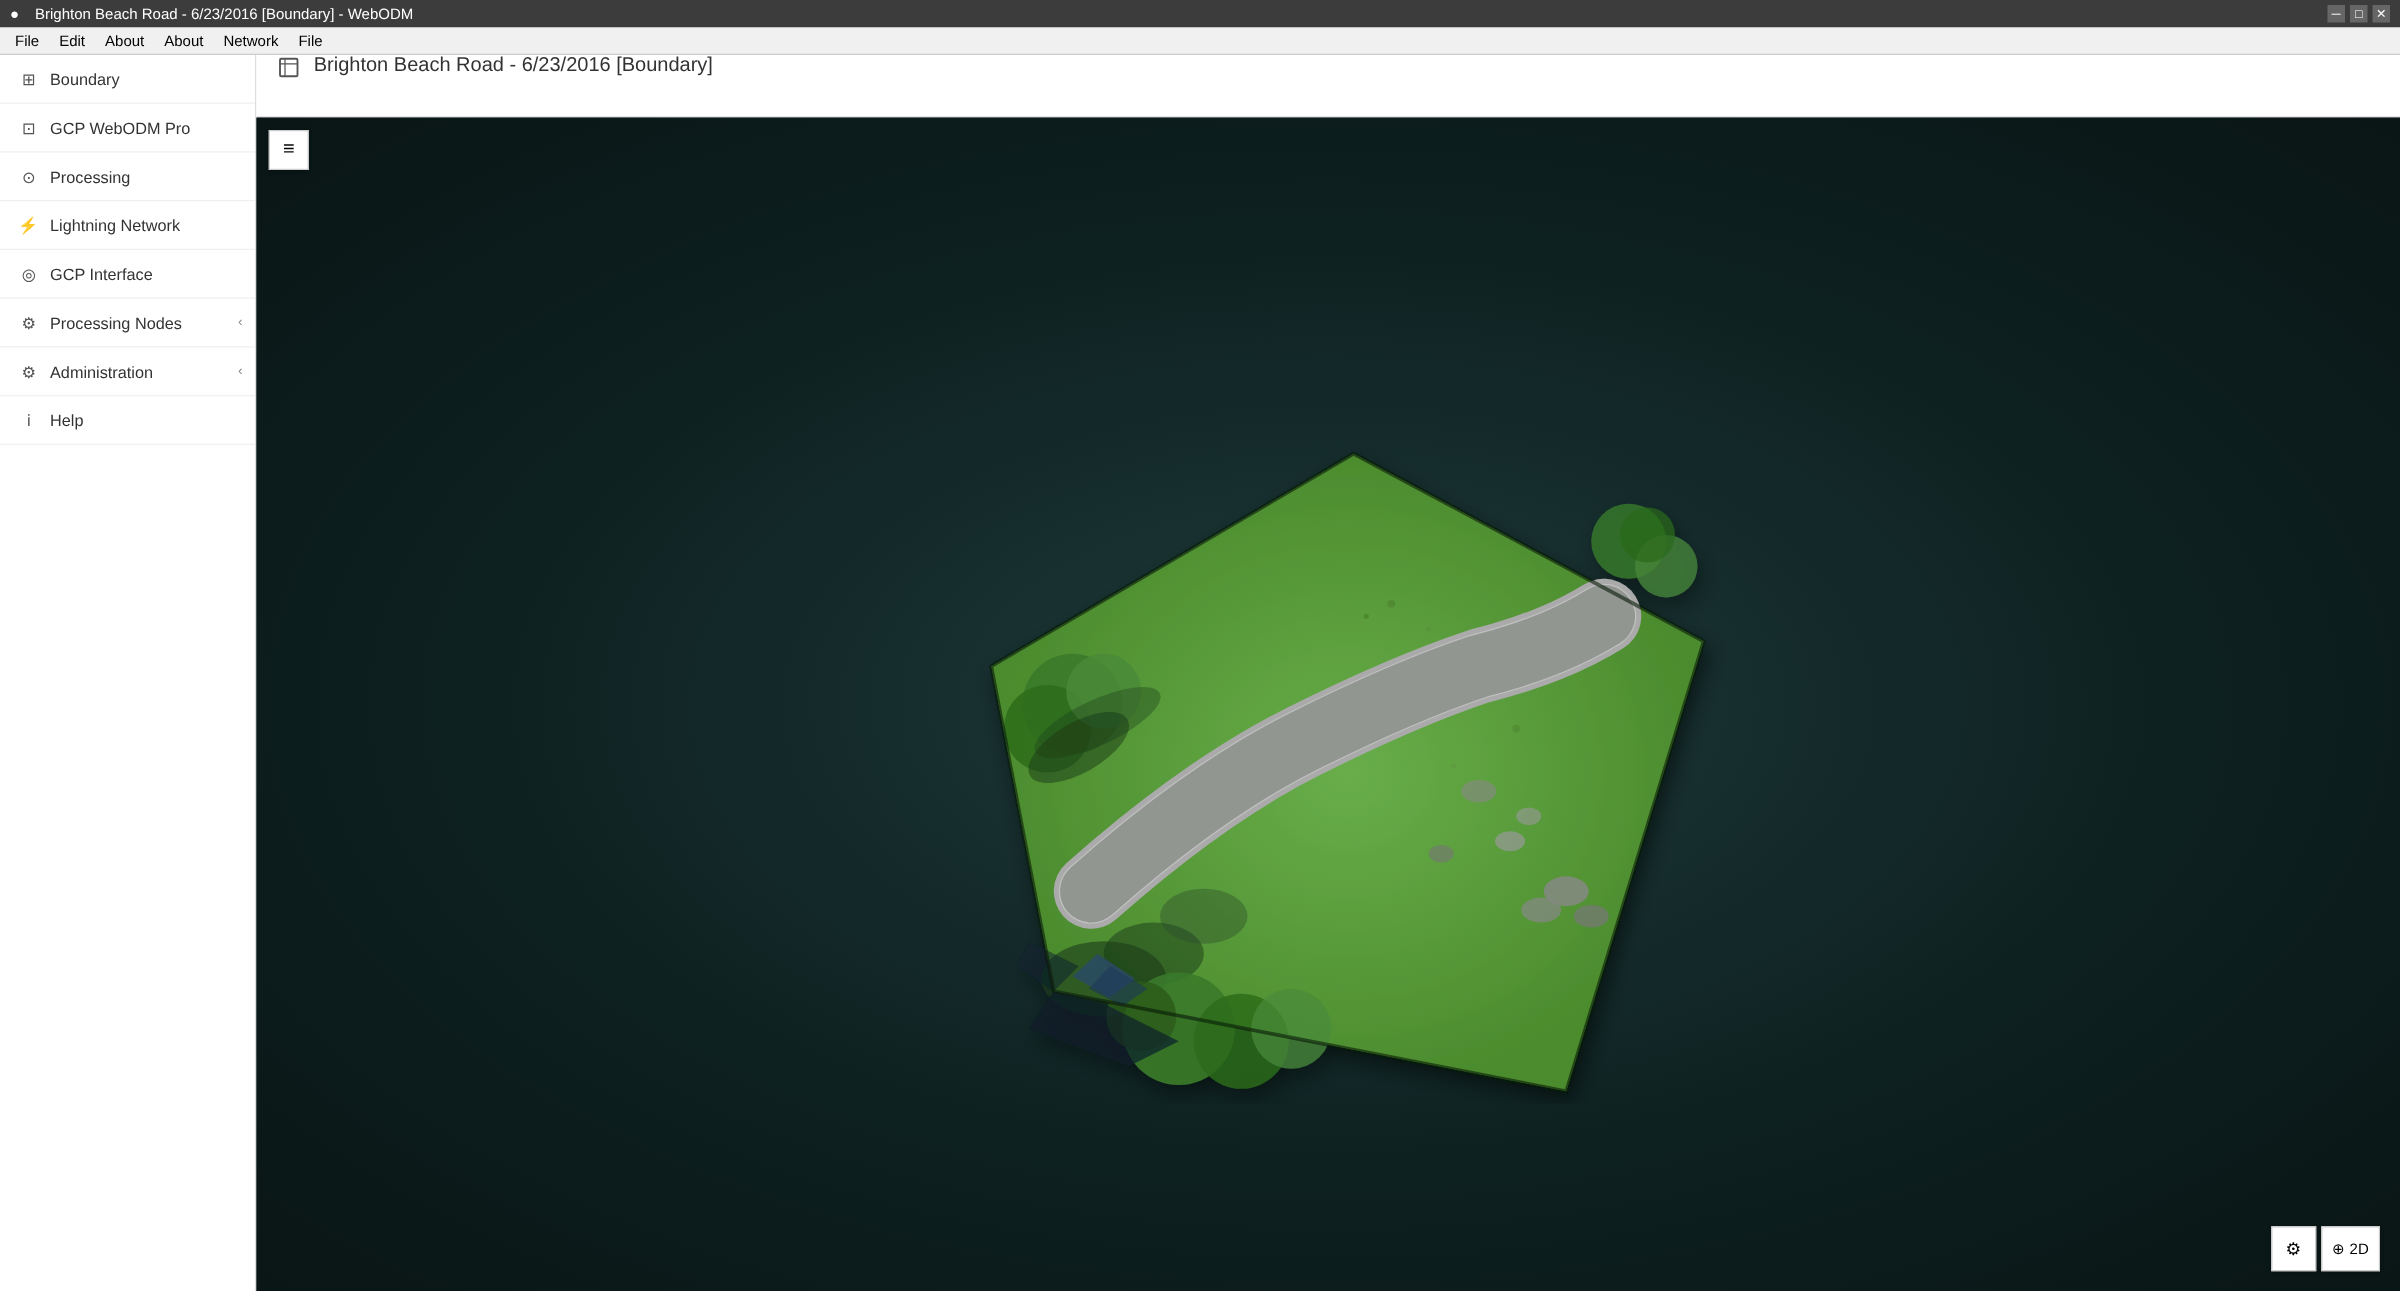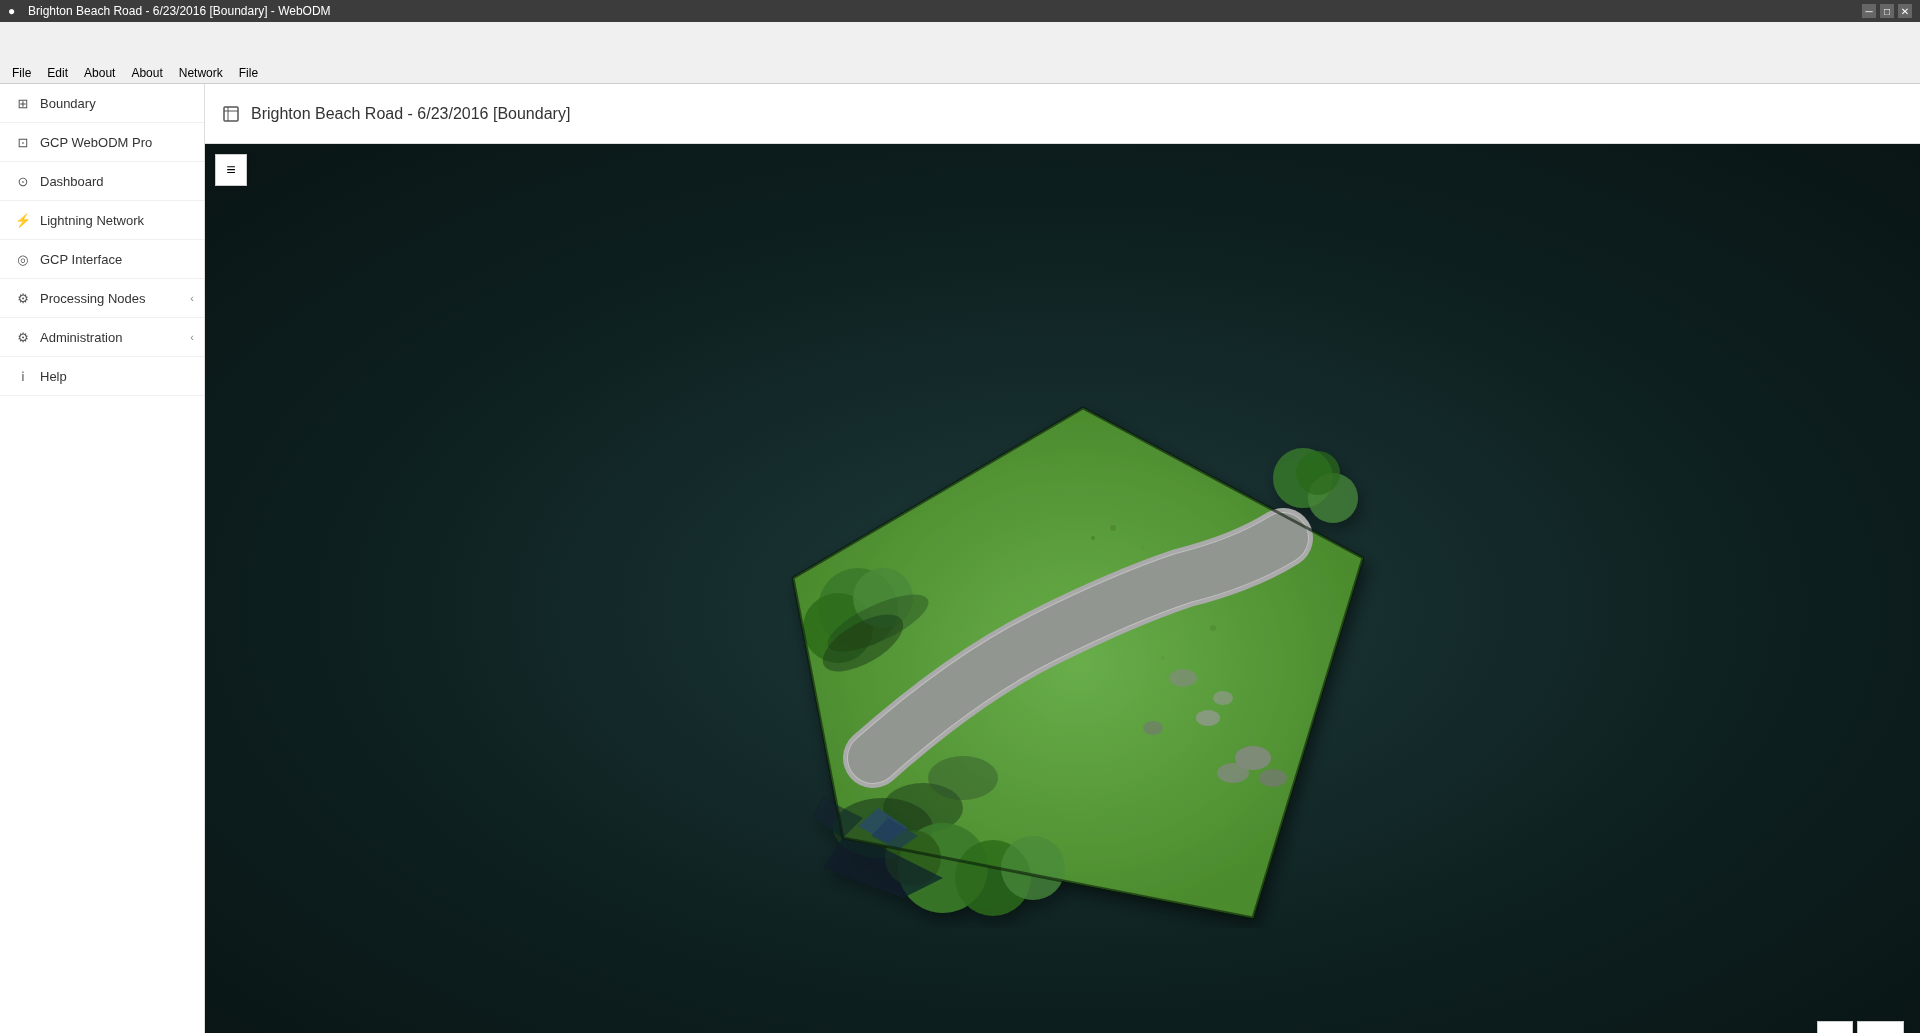--- a/index.html
+++ b/index.html
@@ -31,21 +31,20 @@
     }
 
     
     .menu-bar {
       height: 22px;
       background: #f0f0f0;
       display: flex;
       align-items: center;
       padding: 0 4px;
       border-bottom: 1px solid #ccc;
-      margin-top: 40px;
     }
     .menu-item {
       padding: 0 8px;
       height: 22px;
       display: flex; align-items: center;
       cursor: pointer;
       font-size: 12px;
       color: #000;
     }
 
@@ -84,25 +83,25 @@
       right: 10px;
       font-size: 11px;
       color: #888;
     }
 
     
     .main-content { flex: 1; display: flex; flex-direction: column; overflow: hidden; }
 
     
     .header {
-      height: 60px;
+      height: 50px;
       background: #fff;
       border-bottom: 1px solid #ddd;
       display: flex;
-      align-items: center;
+      align-items: flex-start;
       padding: 0 16px;
       gap: 10px;
     }
     .header-icon {
       width: 20px; height: 20px;
       color: #555;
       display: flex; align-items: center; justify-content: center;
     }
     .header-title {
       font-size: 16px;
@@ -201,21 +200,21 @@
     <div class="sidebar-item">
       <span class="sidebar-icon">⊞</span>
       <span>Boundary</span>
     </div>
     <div class="sidebar-item">
       <span class="sidebar-icon">⊡</span>
       <span>GCP WebODM Pro</span>
     </div>
     <div class="sidebar-item">
       <span class="sidebar-icon">⊙</span>
-      <span>Dashboard</span>
+      <span>Processing</span>
     </div>
     <div class="sidebar-item">
       <span class="sidebar-icon">⚡</span>
       <span>Lightning Network</span>
     </div>
     <div class="sidebar-item">
       <span class="sidebar-icon">◎</span>
       <span>GCP Interface</span>
     </div>
     <div class="sidebar-item">

